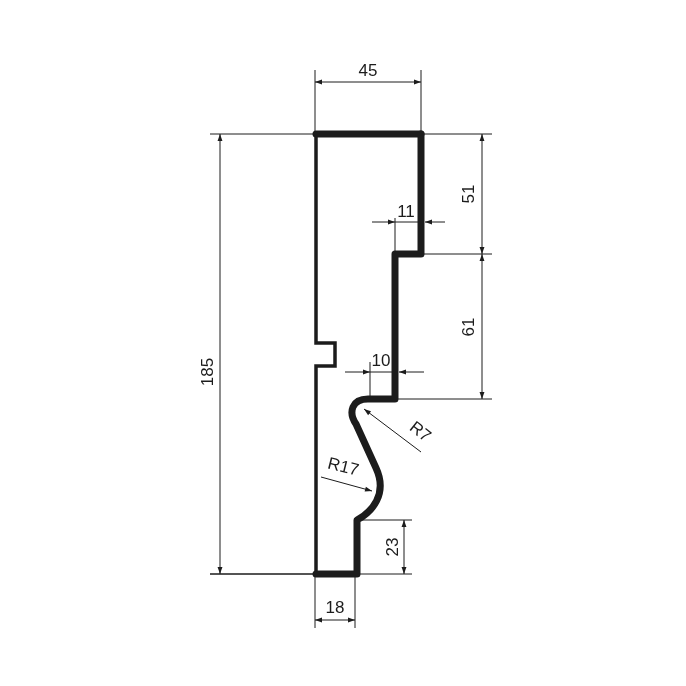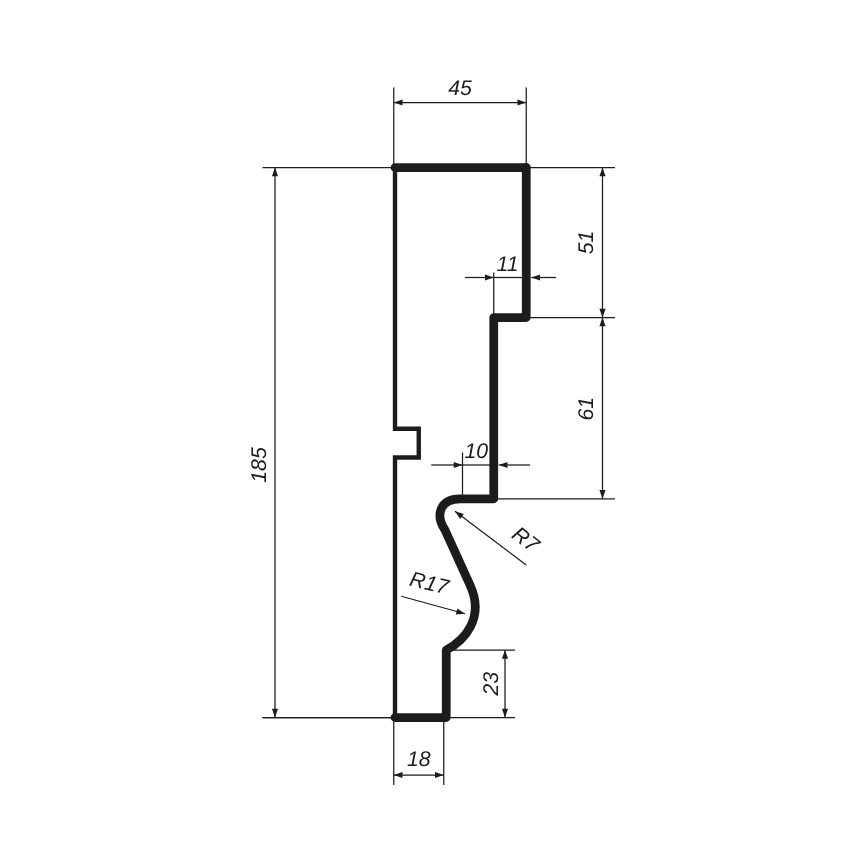--- a/index.html
+++ b/index.html
@@ -1,17 +1,17 @@
 <!DOCTYPE html>
 <html><head>
 <meta charset="utf-8">
 <style>
   html, body { margin: 0; padding: 0; background: #ffffff; }
   body { width: 686px; height: 686px; overflow: hidden; }
-  #canvas { position: absolute; left: 0; top: 0; width: 686px; height: 686px; font-style: italic; }
+  #canvas { position: absolute; left: 0; top: 0; width: 686px; height: 686px; }
   svg text { font-family: "Liberation Sans", sans-serif; font-size: 17px; fill: #1c1c1c; }
 </style>
 </head>
 <body>
 
 <div id="canvas">
 <svg width="686" height="686" viewBox="0 0 686 686" xmlns="http://www.w3.org/2000/svg">
   <defs>
     <marker id="arr" viewBox="0 0 10 10" refX="10" refY="5" markerWidth="10" markerHeight="7" orient="auto-start-reverse" markerUnits="userSpaceOnUse">
       <path d="M0,1.5 L10,5 L0,8.5 Z" fill="#1c1c1c"></path>

